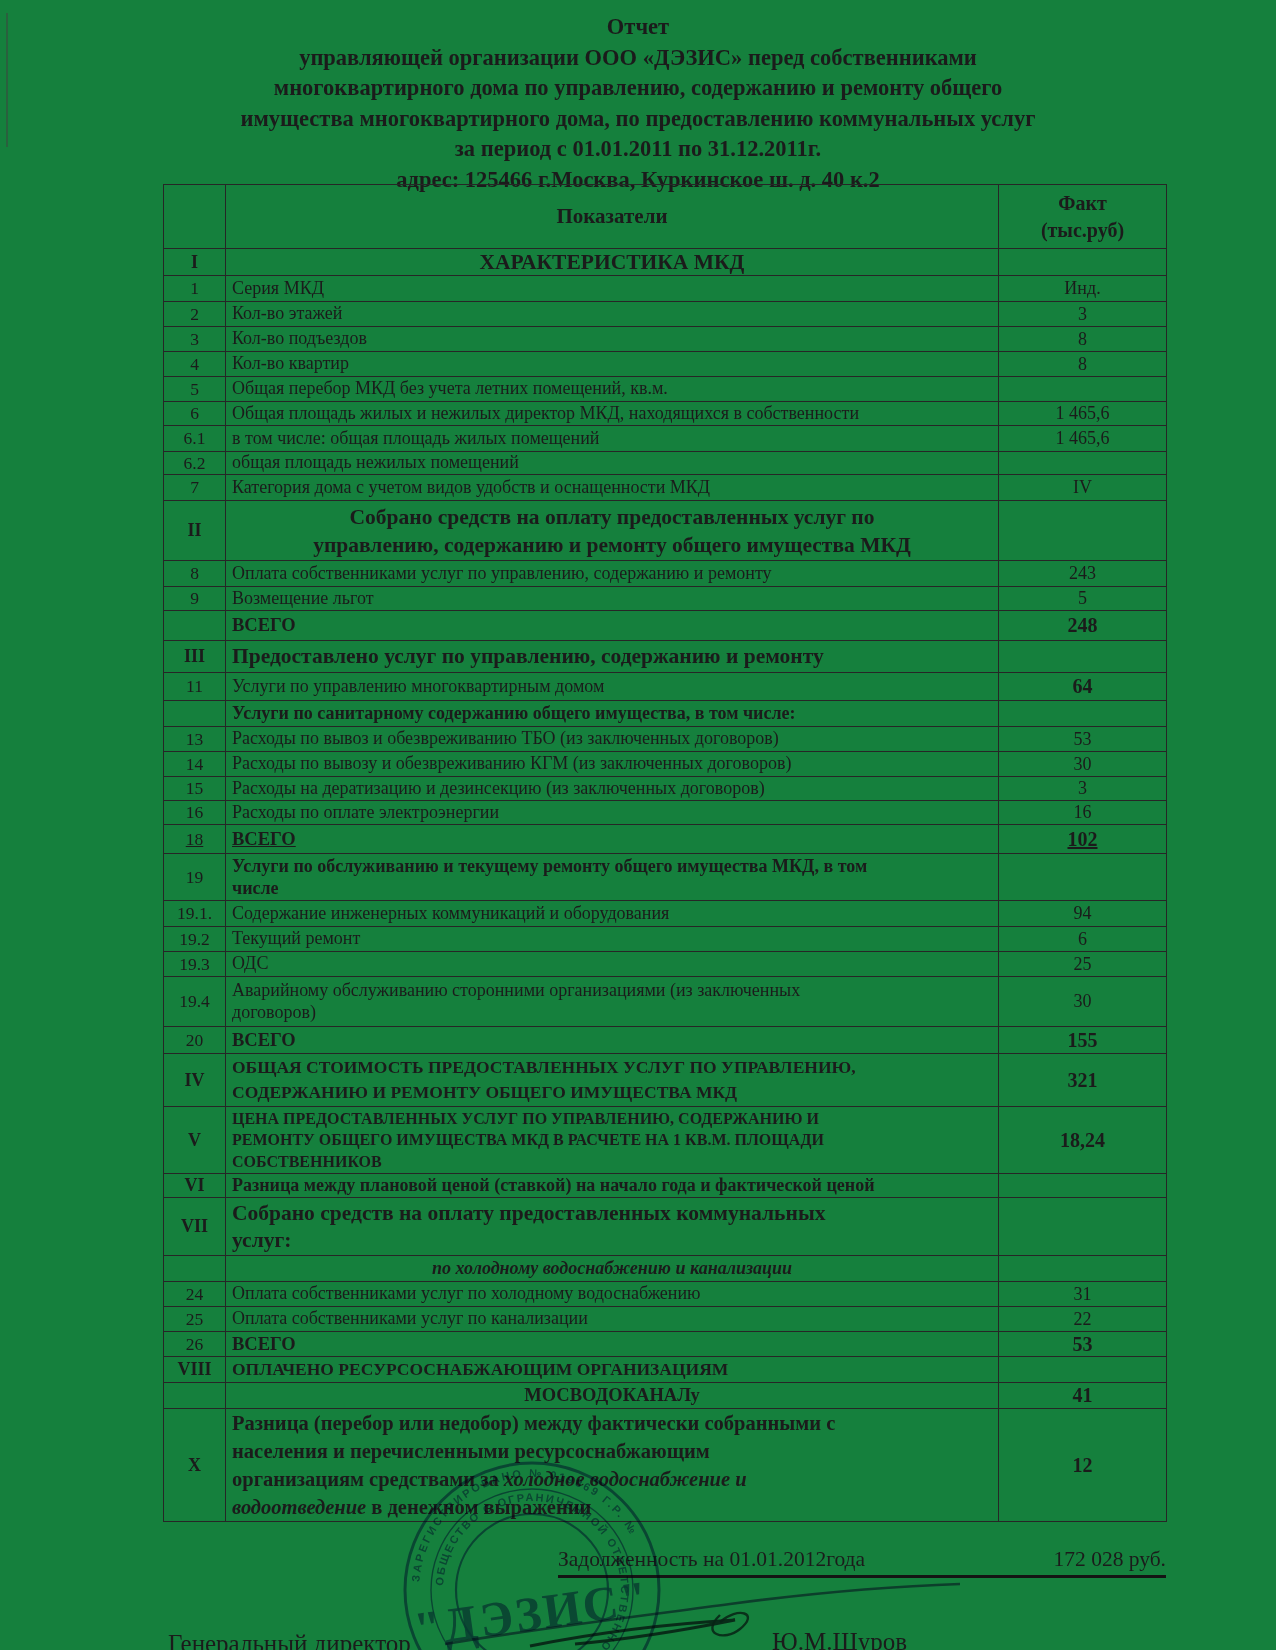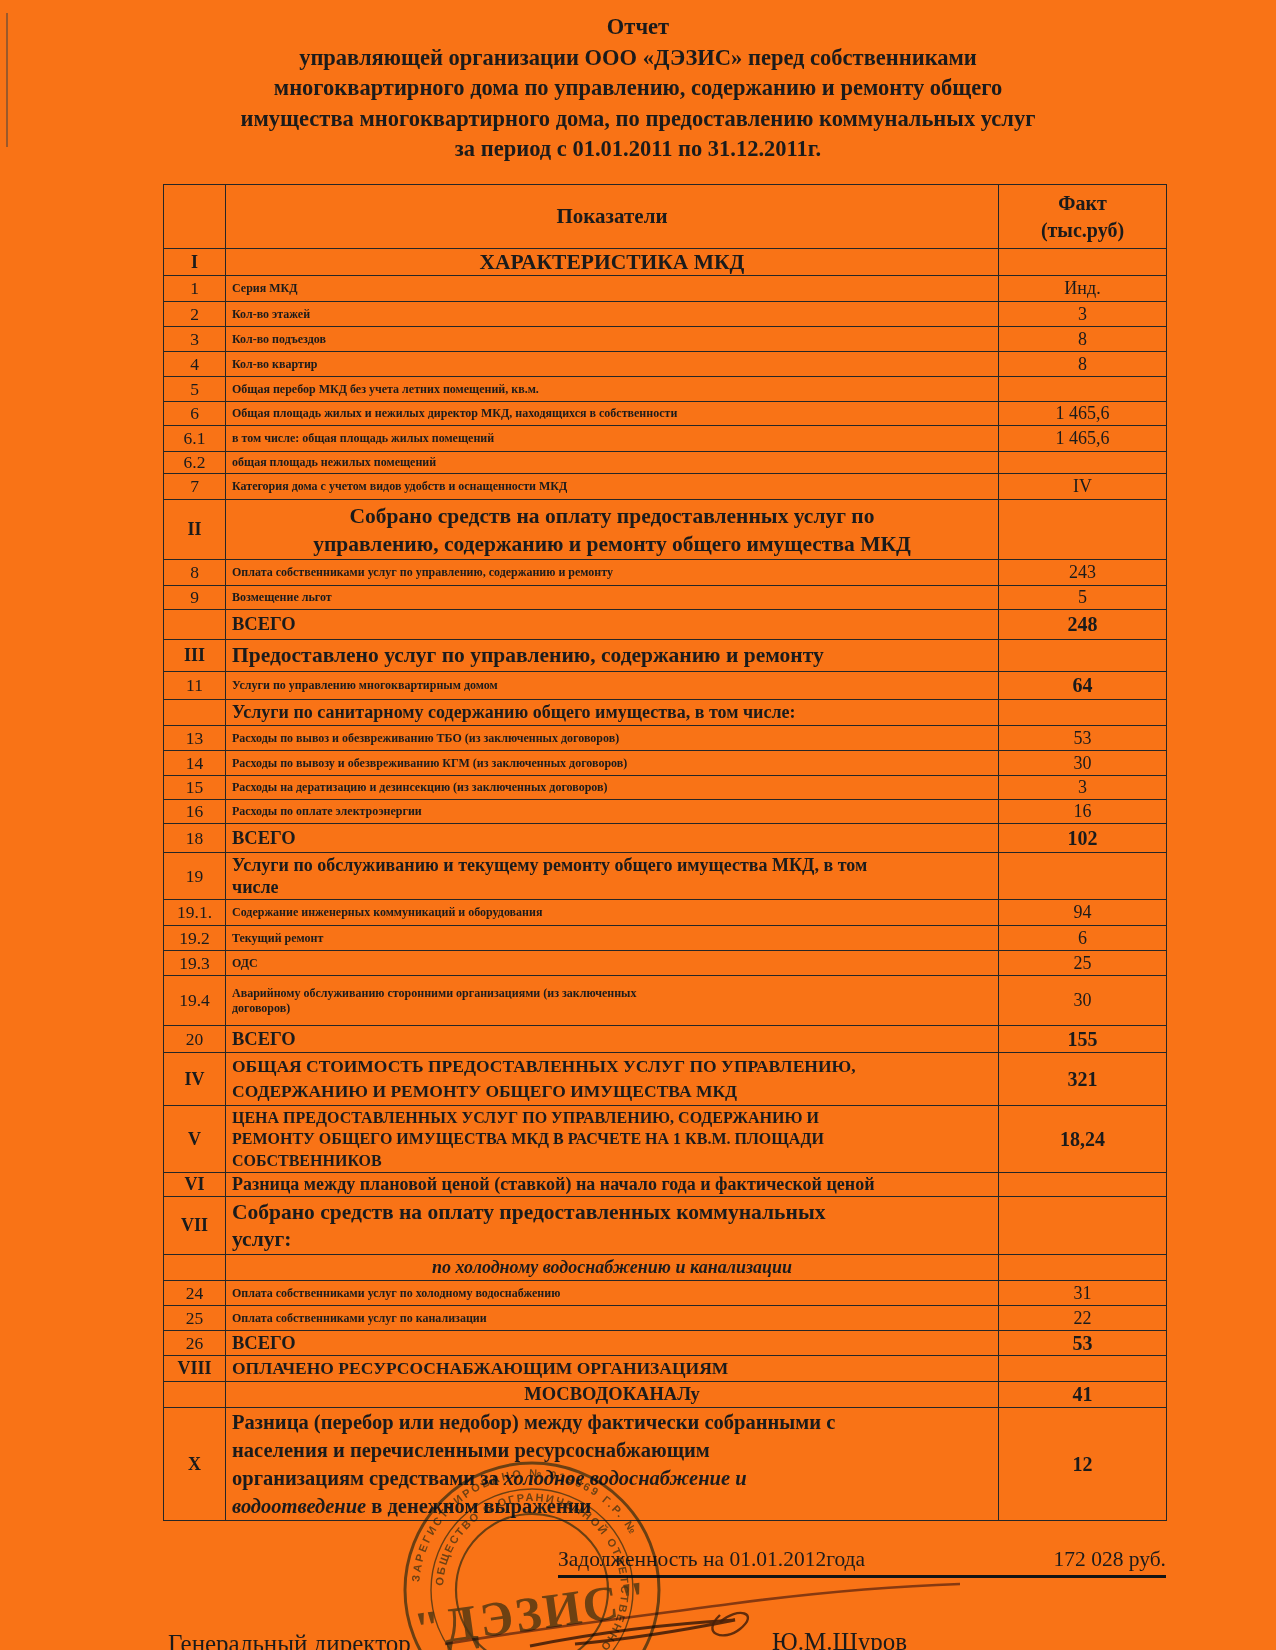--- a/index.html
+++ b/index.html
@@ -1,37 +1,37 @@
 <!DOCTYPE html>
 <html><head>
 <meta charset="utf-8">
 <style>
   html,body{margin:0;padding:0;background:#d8d8d8;}
   #page{
     position:relative;width:1276px;height:1650px;margin:0 auto;
-    background:#f97316;overflow:hidden;
+    background:#15803d;overflow:hidden;
     font-family:"Liberation Serif","DejaVu Serif",serif;color:#1b1b1b;
   }
   
   #title{
     position:absolute;left:70px;right:70px;top:12px;text-align:center;
     font-weight:700;font-size:22.5px;line-height:30.5px;
   }
   
   #tbl{
     position:absolute;left:163px;top:184px;width:1003px;
     border-collapse:collapse;table-layout:fixed;
   }
   #tbl td,#tbl th{border:1.6px solid #262626;padding:0 6px;overflow:hidden;vertical-align:middle;}
   #tbl thead tr{height:64px;}
   .th-ind{font-weight:700;font-size:21px;text-align:center;}
   .th-val{font-weight:700;font-size:20px;text-align:center;line-height:1.35;white-space:pre-line;}
   .c-num{text-align:center;font-size:17.5px;}
   .c-num.roman{font-weight:700;font-size:18px;}
-  .c-ind{font-size:12px;line-height:1.22;white-space:pre-line;text-align:left;font-weight:bold;}
+  .c-ind{font-size:18px;line-height:1.22;white-space:pre-line;text-align:left;}
   .c-val{text-align:center;font-size:18px;}
   .vb{font-weight:700;font-size:20px;}
   .vt{vertical-align:top;padding-top:4px;}
   tr.r-sc  .c-ind{text-align:center;font-weight:700;font-size:21.5px;}
   tr.r-scb .c-ind{text-align:center;font-weight:700;font-size:21.5px;line-height:28px;}
   tr.r-sl  .c-ind{font-weight:700;font-size:21.5px;line-height:27px;}
   tr.r-caps   .c-ind{font-weight:700;font-size:16px;line-height:21.5px;}
   tr.r-capslg .c-ind{font-weight:700;font-size:17.5px;line-height:25px;}
   tr.r-bold .c-ind{font-weight:700;font-size:18px;line-height:1.25;}
   tr.r-total .c-ind{font-weight:700;font-size:18.5px;}
@@ -59,20 +59,21 @@
 <div id="page">
 
   <div id="scan-edge"></div>
 
   <div id="title">
       <div>Отчет</div>
       <div>управляющей организации ООО «ДЭЗИС» перед собственниками</div>
       <div>многоквартирного дома  по управлению, содержанию и ремонту общего</div>
       <div>имущества многоквартирного дома, по предоставлению коммунальных услуг</div>
       <div>за период  с 01.01.2011 по 31.12.2011г.</div>
+      <div>адрес: 125466 г.Москва, Куркинское ш. д. 40 к.2</div>
     </div>
 
   <table id="tbl">
     <colgroup>
       <col style="width:62px">
         <col style="width:773px">
         <col style="width:168px">
     </colgroup>
     <thead>
       <tr>
@@ -182,21 +183,21 @@
         <tr style="height: 24px;">
           <td class="c-num">15</td>
           <td class="c-ind">Расходы на  дератизацию и дезинсекцию (из заключенных договоров)</td>
           <td class="c-val">3</td>
         </tr>
         <tr style="height: 24px;">
           <td class="c-num">16</td>
           <td class="c-ind">Расходы по оплате электроэнергии</td>
           <td class="c-val">16</td>
         </tr>
-        <tr class="r-total" style="height: 29px;">
+        <tr class="r-total" style="height: 29px; text-decoration: underline;">
           <td class="c-num">18</td>
           <td class="c-ind">ВСЕГО</td>
           <td class="c-val vb">102</td>
         </tr>
         <tr class="r-bold" style="height: 47px;">
           <td class="c-num">19</td>
           <td class="c-ind">Услуги по обслуживанию и текущему ремонту общего имущества МКД, в том
 числе</td>
           <td class="c-val"></td>
         </tr>

